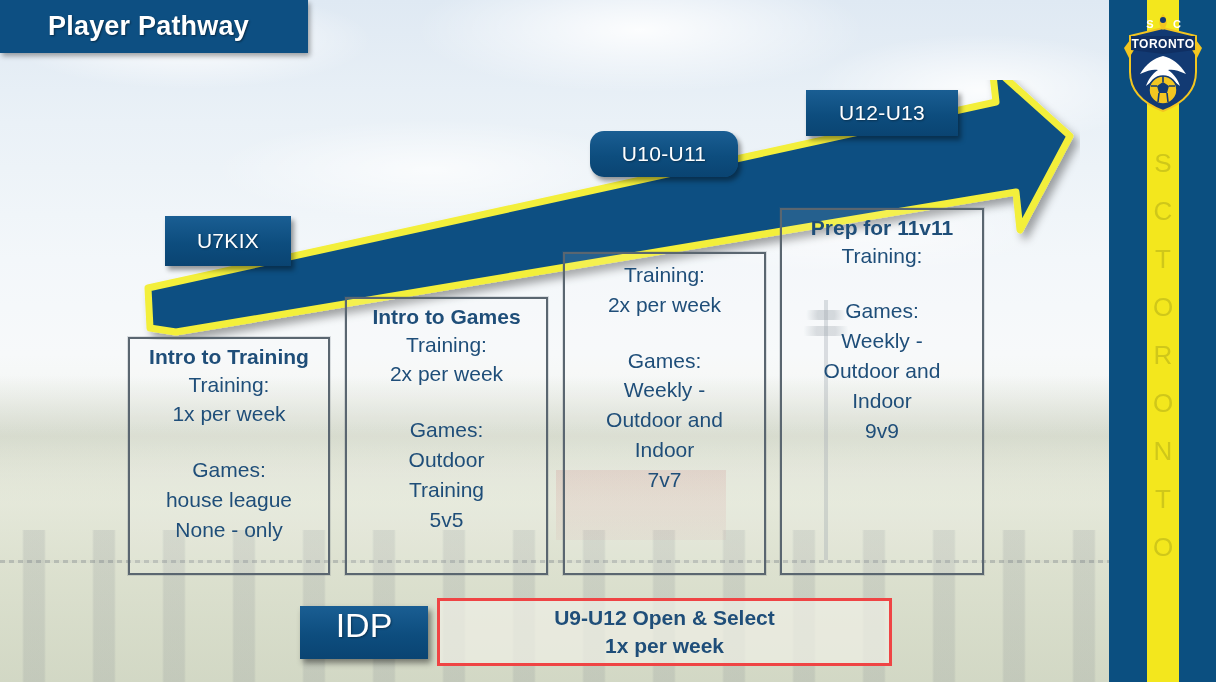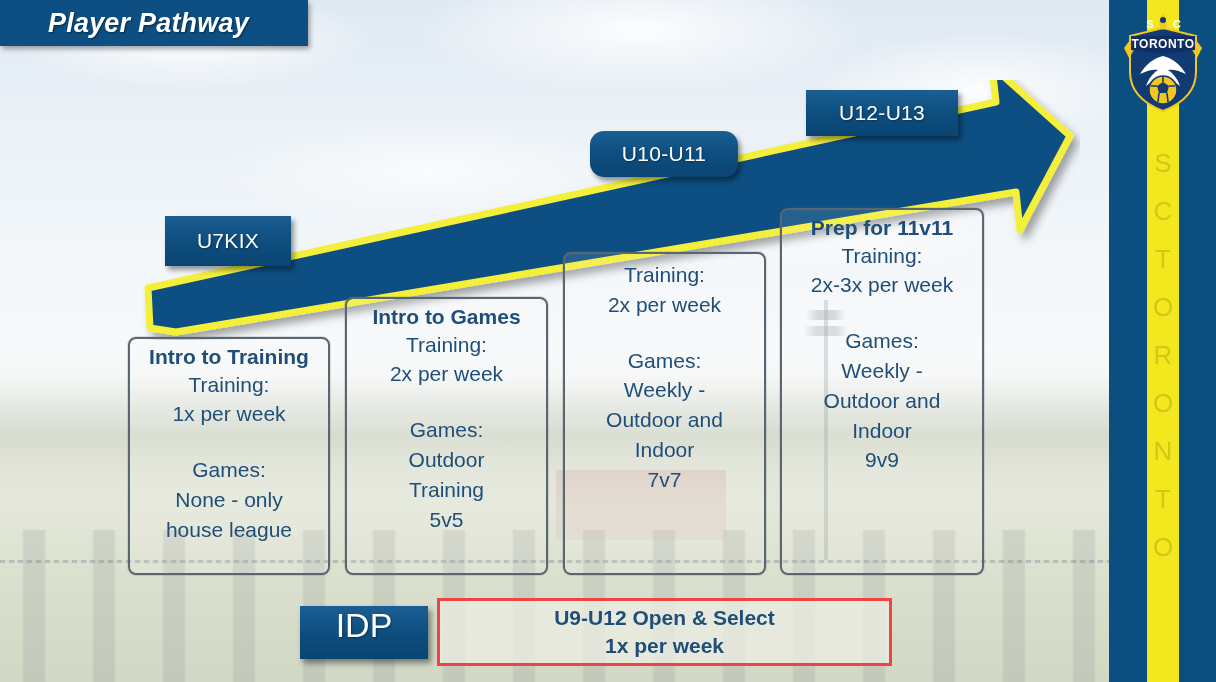--- a/index.html
+++ b/index.html
@@ -104,25 +104,24 @@
     font-family: "Liberation Sans", sans-serif;
     line-height: 1;
   }
   .vert-word span { display: block; }
 
   
   .crest { position: absolute; left: 15px; top: 14px; width: 78px; height: 100px; }
 
   
   .title-banner {
-    position: absolute; left: 0; top: 0; width: 308px; height: 46px;
+    position: absolute; left: 0; top: 0; width: 308px; height: 53px;
     background: #0d4f82;
     display: flex; align-items: center;
     box-shadow: 2px 3px 5px rgba(0,0,0,0.35);
-    font-style: italic;
   }
   .title-banner .t {
     color: #ffffff; font-size: 27px; font-weight: bold;
     padding-left: 48px; letter-spacing: .2px;
     text-shadow: 1px 1px 2px rgba(0,0,0,0.45);
   }
 
   
   .arrow-wrap { position: absolute; left: 140px; top: 80px; width: 940px; height: 260px; }
 
@@ -139,21 +138,21 @@
   }
   #chip-u7   { left: 165px; top: 216px; width: 126px; height: 50px; }
   #chip-u8   { left: 383px; top: 175px; width: 126px; height: 46px; }
   #chip-u10  { left: 590px; top: 131px; width: 148px; height: 46px; border-radius: 14px; }
   #chip-u12  { left: 806px; top: 90px;  width: 152px; height: 46px; }
 
   
   .stage-box {
     position: absolute;
     border: 2px solid #5a6670;
-    border-radius: 8px;
+    border-radius: 0;
     background: rgba(255,255,255,0.10);
     color: #1f4e79;
     text-align: center;
     padding: 6px 6px 8px 6px;
     box-shadow: 0 0 0 1px rgba(90,102,112,0.18);
   }
   .stage-box .head {
     font-size: 21px; font-weight: bold; line-height: 1.12;
     margin-bottom: 1px; white-space: nowrap;
     color: #1f4e79;
@@ -227,22 +226,22 @@
   <div class="chip" id="chip-u12">
     <span>U12-U13</span>
   </div>
 
   <div class="stage-box" id="box-1">
     <div class="head">Intro to Training</div>
     <div class="line">Training:</div>
     <div class="line">1x per week</div>
     <div class="gap"></div>
     <div class="line">Games:</div>
+    <div class="line">house league</div>
     <div class="line">None - only</div>
-    <div class="line">house league</div>
   </div>
 
   <div class="stage-box" id="box-2">
     <div class="head">Intro to Games</div>
     <div class="line">Training:</div>
     <div class="line">2x per week</div>
     <div class="gap"></div>
     <div class="line">Games:</div>
     <div class="line">Outdoor</div>
     <div class="line">Training</div>
@@ -256,21 +255,20 @@
     <div class="line">Games:</div>
     <div class="line">Weekly -</div>
     <div class="line">Outdoor and</div>
     <div class="line">Indoor</div>
     <div class="line">7v7</div>
   </div>
 
   <div class="stage-box" id="box-4">
     <div class="head">Prep for 11v11</div>
     <div class="line">Training:</div>
-    <div class="line">2x-3x per week</div>
     <div class="gap"></div>
     <div class="line">Games:</div>
     <div class="line">Weekly -</div>
     <div class="line">Outdoor and</div>
     <div class="line">Indoor</div>
     <div class="line">9v9</div>
   </div>
 
   <div class="idp-chip">
     <span>IDP</span>

